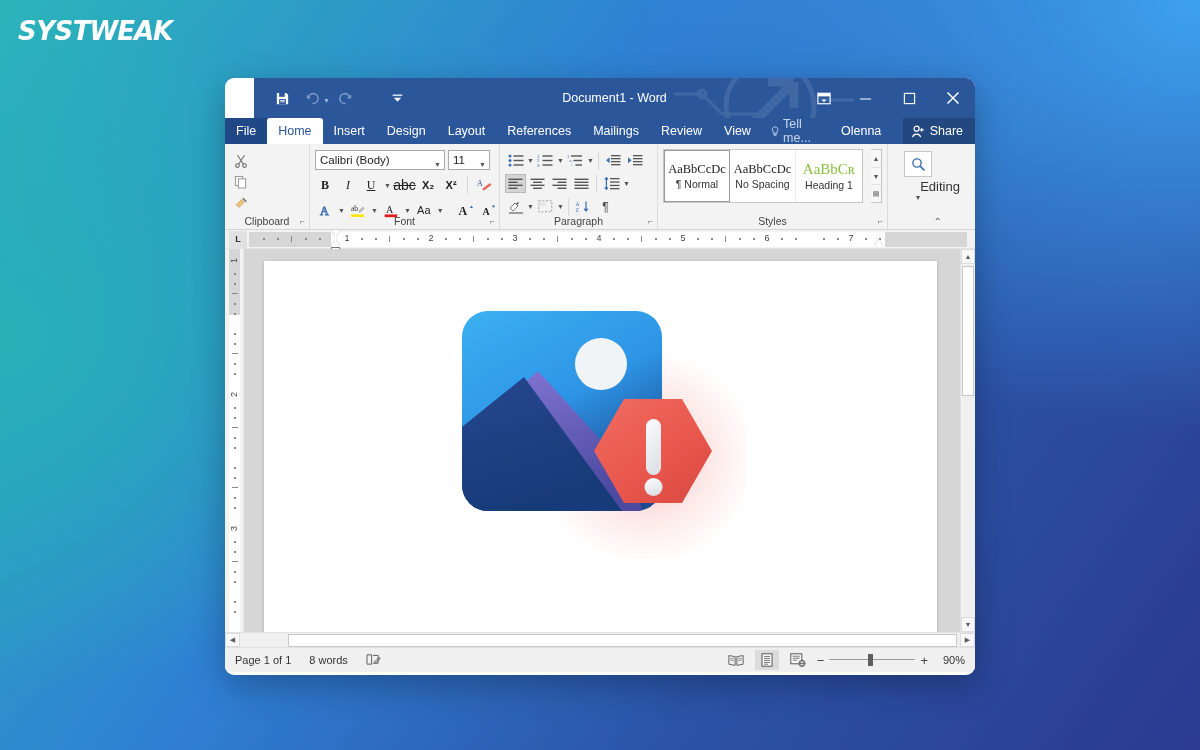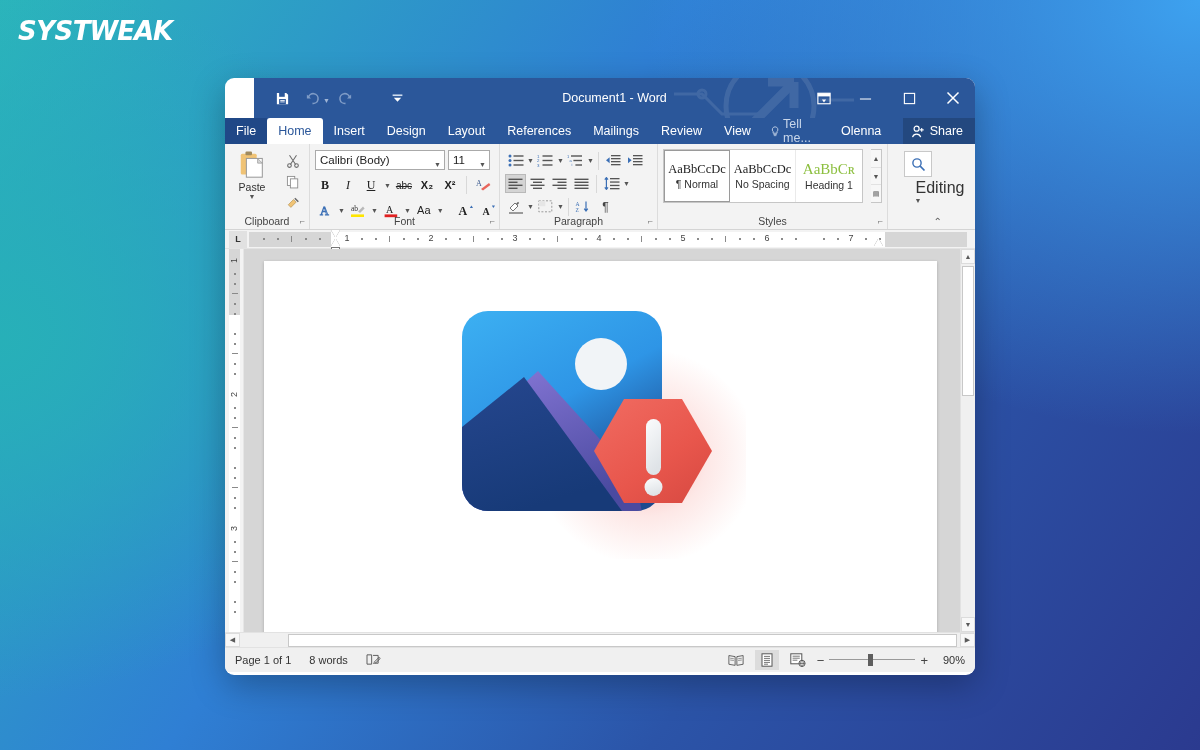--- a/index.html
+++ b/index.html
@@ -204,21 +204,21 @@
     flex: 1; display: flex; align-items: center; justify-content: center;
     font-size: 7px; color: #555; border-bottom: 1px solid #e2e2e2;
   }
 
   
   .edit-body { display: flex; flex-direction: column; align-items: center; padding-top: 3px; width: 48px;}
   .edit-ico {
     width: 28px; height: 26px; border: 1px solid #c8c8c8; background:#fff;
     display: flex; align-items: center; justify-content: center;
   }
-  .edit-body .lbl { font-size: 16px; color: #333; margin-top: 2px; margin-left: 44px;}
+  .edit-body .lbl { font-size: 13px; color: #333; margin-top: 2px; margin-left: 44px;}
   .edit-body .car { font-size: 7px; color: #555; }
   .collapse-ribbon {
     position: absolute; right: 6px; bottom: 2px; font-size: 10px; color: #555;
   }
 
   
   .hruler {
     height: 19px; background: #f3f3f3; position: relative;
     border-bottom: 1px solid #e3e3e3;
     display: flex; align-items: center;
@@ -457,30 +457,20 @@
             </svg>
           <span>Share</span>
         </div>
       </div>
     </div>
 
     <div class="ribbon">
 
       <div class="rgroup" style="width:85px">
         <div class="gbody">
-          <div class="clip-paste">
-            <svg width="30" height="30" viewBox="0 0 32 32">
-              <rect x="4" y="4" width="17" height="22" rx="1.6" fill="#f0c375"></rect>
-              <rect x="9" y="1.6" width="7" height="4" rx="1.2" fill="#a08a5e"></rect>
-              <rect x="10" y="9" width="17" height="20" fill="#ffffff" stroke="#9a9a9a" stroke-width="1.1"></rect>
-              <path d="M22 9 L27 14 L22 14 Z" fill="#d8d8d8" stroke="#9a9a9a" stroke-width="0.8"></path>
-            </svg>
-            <span class="lbl">Paste</span>
-            <span class="car">▼</span>
-          </div>
           <div class="clip-side">
             <div class="mini-ico">
               <svg width="14" height="14" viewBox="0 0 16 16">
                   <path d="M4 1.5 L11 12 M12 1.5 L5 12" stroke="#6b6b6b" stroke-width="1.2" fill="none"></path>
                   <circle cx="4" cy="13.2" r="2.1" fill="none" stroke="#6b6b6b" stroke-width="1.2"></circle>
                   <circle cx="12" cy="13.2" r="2.1" fill="none" stroke="#6b6b6b" stroke-width="1.2"></circle>
                 </svg>
             </div>
             <div class="mini-ico">
               <svg width="14" height="14" viewBox="0 0 16 16">
@@ -510,21 +500,21 @@
             <div class="sizebox">
               <span>11</span>
               <span class="dd">▼</span>
             </div>
           </div>
           <div class="fontrow">
             <div class="fbtn" style="font-weight:bold;font-family:'Liberation Serif',serif">B</div>
             <div class="fbtn" style="font-style:italic;font-family:'Liberation Serif',serif">I</div>
             <div class="fbtn" style="text-decoration:underline;font-family:'Liberation Serif',serif">U</div>
             <span class="car" style="font-size:7px;color:#555">▼</span>
-            <div class="fbtn" style="text-decoration:line-through;font-size:10px">abc</div>
+            <div class="fbtn" style="text-decoration:line-through;font-size:14px">abc</div>
             <div class="fbtn" style="font-size:11px;font-weight:bold">X₂</div>
             <div class="fbtn" style="font-size:11px;font-weight:bold">X²</div>
             <div class="sep"></div>
             <div class="fbtn">
               <svg width="16" height="14" viewBox="0 0 16 14">
                   <text x="1" y="8" font-size="8" fill="#3b5a8f" font-family="Liberation Serif">A</text>
                   <path d="M6 11 L14 5 L15.4 7 L8 12.6 Z" fill="#e8655c"></path>
                 </svg>
             </div>
           </div>

